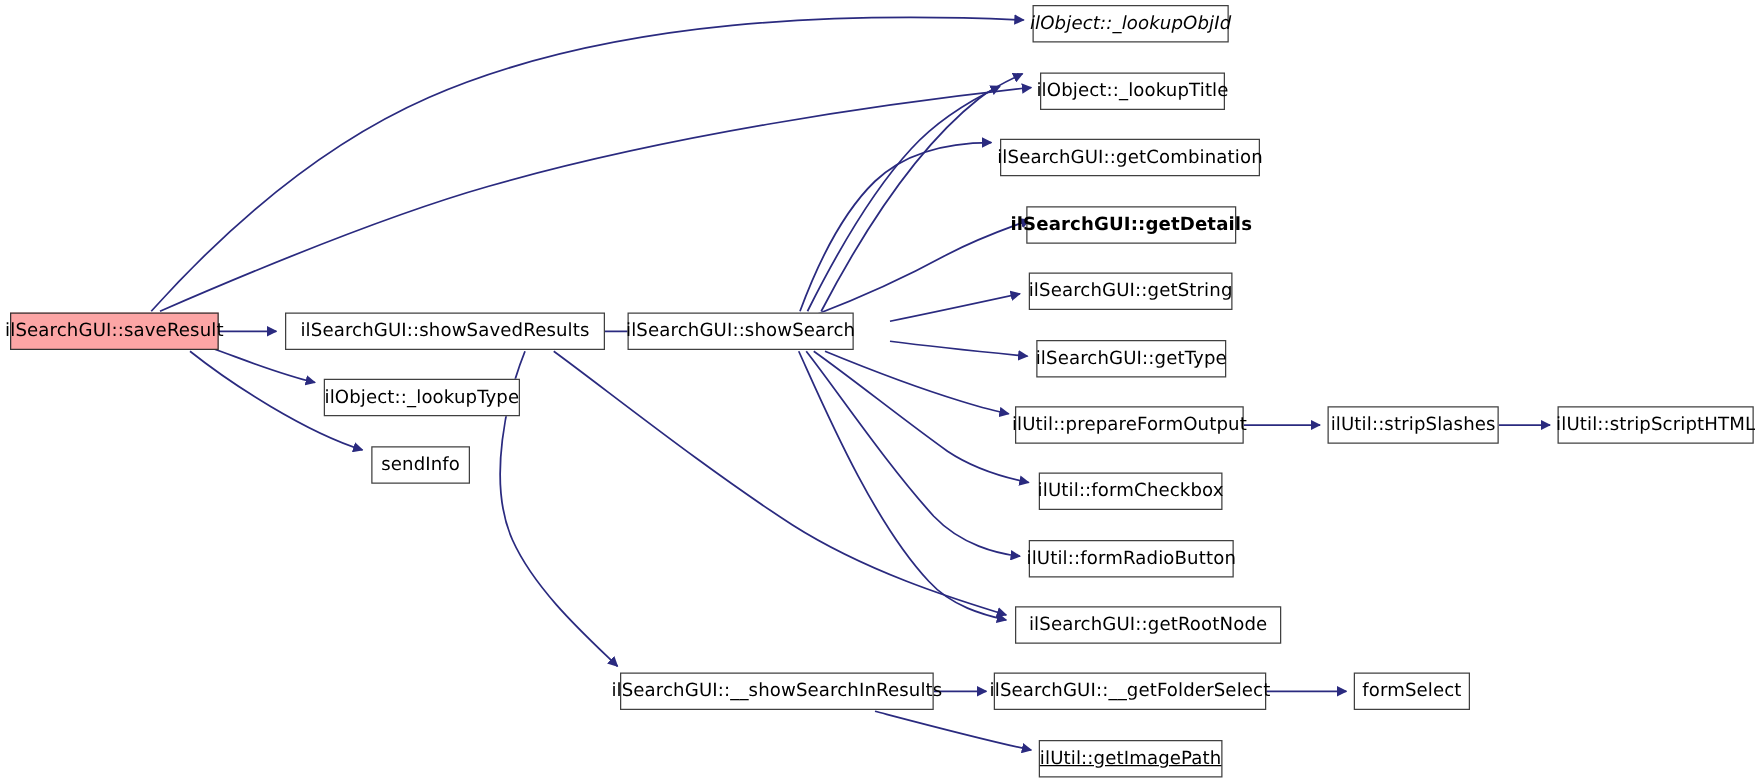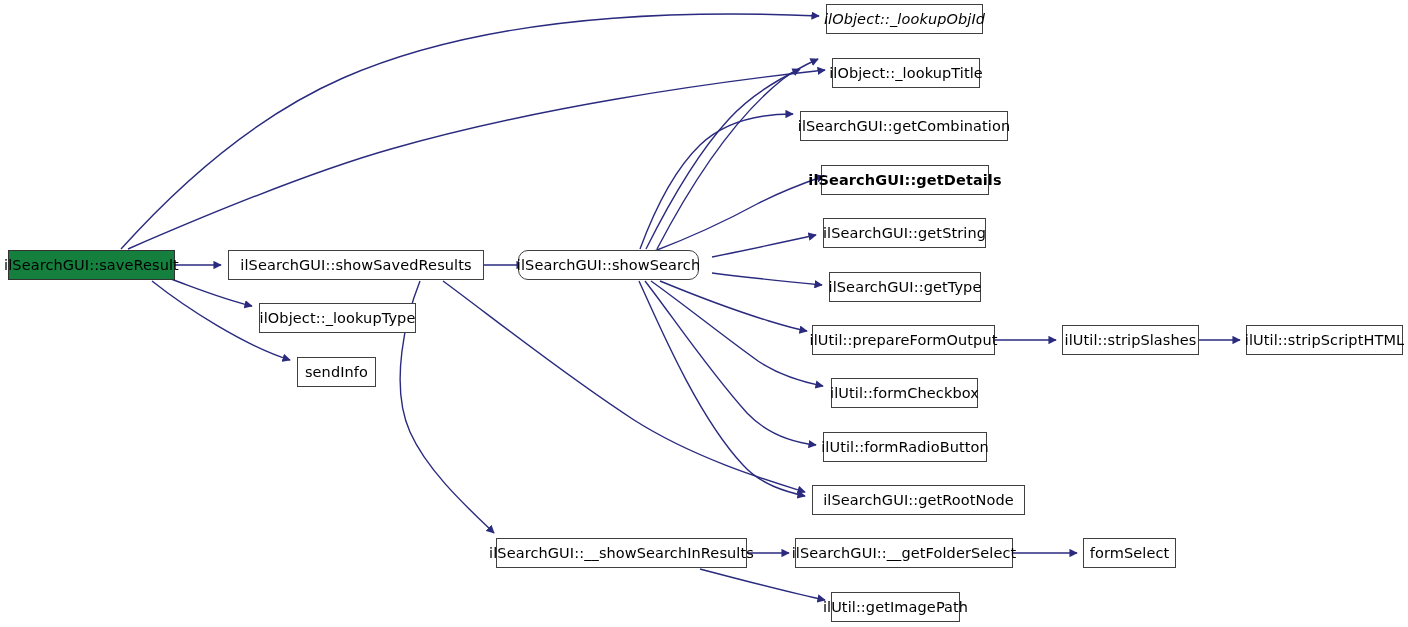--- a/index.html
+++ b/index.html
@@ -33,21 +33,21 @@
     line-height: 1;
     display: flex;
     align-items: center;
     justify-content: center;
     white-space: nowrap;
     height: 30px;
     padding: 0 8px;
     letter-spacing: 0.1px;
   }
   .gnode.highlight {
-    background: #15803d;
+    background: #fca5a5;
     border: 1.5px solid #333333;
   }
   .gnode .nlabel {
     display: block;
     pointer-events: none;
   }
 </style>
 </head>
 <body>
 
@@ -92,21 +92,21 @@
       </div>
       <div class="gnode" style="left: 228px; top: 250px; width: 256px;">
         <span class="nlabel">ilSearchGUI::showSavedResults</span>
       </div>
       <div class="gnode" style="left: 259px; top: 303px; width: 157px;">
         <span class="nlabel">ilObject::_lookupType</span>
       </div>
       <div class="gnode" style="left: 297px; top: 357px; width: 79px;">
         <span class="nlabel">sendInfo</span>
       </div>
-      <div class="gnode" style="left: 518px; top: 250px; width: 181px; border-radius: 10px;">
+      <div class="gnode" style="left: 502px; top: 250px; width: 181px;">
         <span class="nlabel">ilSearchGUI::showSearch</span>
       </div>
       <div class="gnode" style="left: 826px; top: 4px; width: 157px; font-style: italic;">
         <span class="nlabel">ilObject::_lookupObjId</span>
       </div>
       <div class="gnode" style="left: 832px; top: 58px; width: 148px;">
         <span class="nlabel">ilObject::_lookupTitle</span>
       </div>
       <div class="gnode" style="left: 800px; top: 111px; width: 208px;">
         <span class="nlabel">ilSearchGUI::getCombination</span>
@@ -131,21 +131,21 @@
       </div>
       <div class="gnode" style="left: 812px; top: 485px; width: 213px;">
         <span class="nlabel">ilSearchGUI::getRootNode</span>
       </div>
       <div class="gnode" style="left: 496px; top: 538px; width: 251px; align-items: center;">
         <span class="nlabel">ilSearchGUI::__showSearchInResults</span>
       </div>
       <div class="gnode" style="left: 795px; top: 538px; width: 218px;">
         <span class="nlabel">ilSearchGUI::__getFolderSelect</span>
       </div>
-      <div class="gnode" style="left: 831px; top: 592px; width: 129px;">
+      <div class="gnode" style="left: 831px; top: 592px; width: 147px; text-decoration: underline;">
         <span class="nlabel">ilUtil::getImagePath</span>
       </div>
       <div class="gnode" style="left: 1062px; top: 325px; width: 137px;">
         <span class="nlabel">ilUtil::stripSlashes</span>
       </div>
       <div class="gnode" style="left: 1246px; top: 325px; width: 157px;">
         <span class="nlabel">ilUtil::stripScriptHTML</span>
       </div>
       <div class="gnode" style="left: 1083px; top: 538px; width: 93px;">
         <span class="nlabel">formSelect</span>

